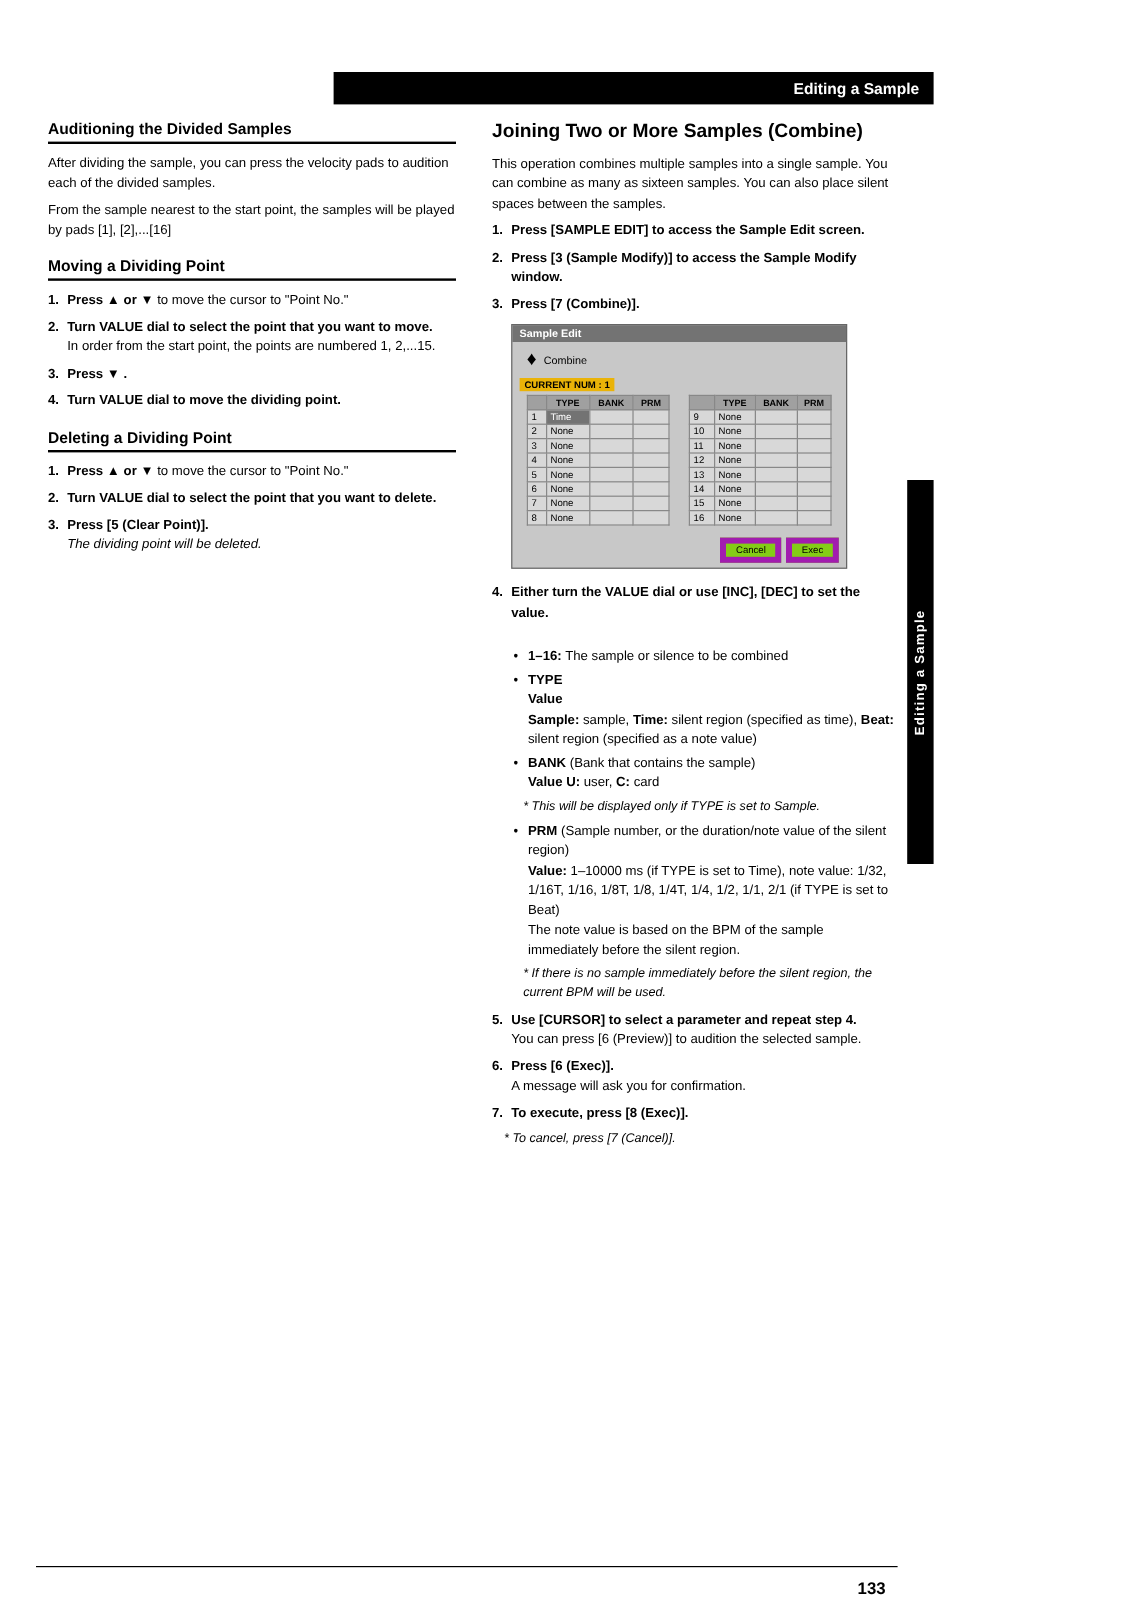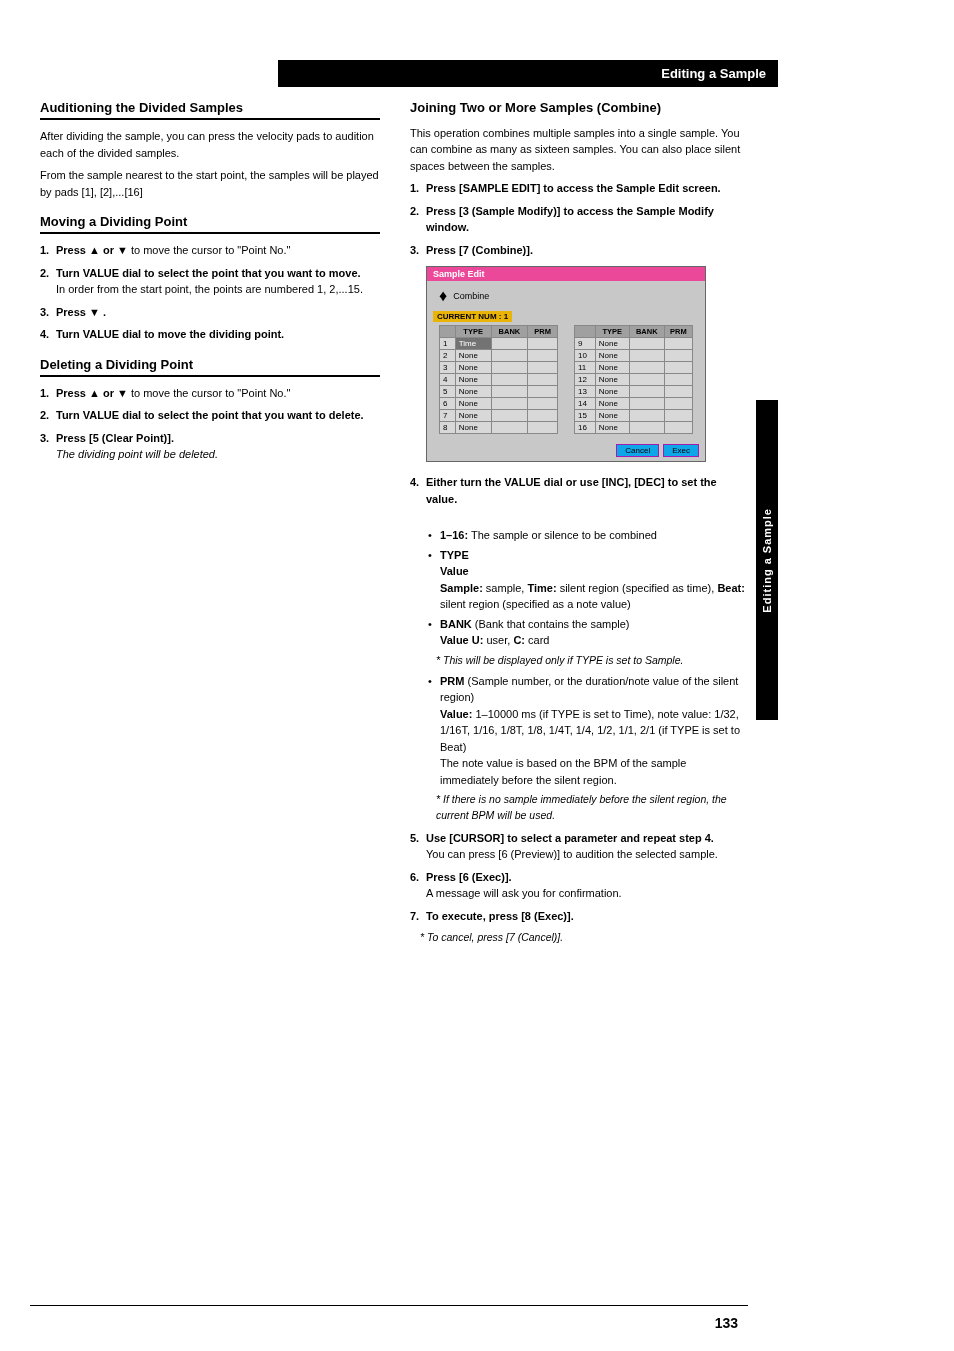--- a/index.html
+++ b/index.html
@@ -87,21 +87,21 @@
       padding-bottom: 3px;
       margin-bottom: 8px;
       margin-top: 18px;
     }
 
     .section-heading:first-child {
       margin-top: 0;
     }
 
     .main-heading {
-      font-size: 13px;
+      font-size: 16px;
       font-weight: bold;
       margin-bottom: 8px;
       line-height: 1.3;
     }
 
     
     .num-list {
       list-style: none;
       margin: 0;
       padding: 0;
@@ -161,21 +161,21 @@
 
     
     .sample-edit-box {
       border: 1px solid #666;
       background: #c8c8c8;
       width: 280px;
       margin: 8px 0 12px 0;
       font-size: 9px;
     }
     .se-titlebar {
-      background: #ec4899;
+      background: #737373;
       color: #fff;
       padding: 2px 6px;
       font-size: 9px;
       font-weight: bold;
     }
     .se-icon {
       font-size: 14px;
       padding: 3px 6px;
       display: inline-block;
     }
@@ -202,22 +202,22 @@
       background: #737373;
       color: #fff;
     }
     .se-btn-row {
       display: flex;
       justify-content: flex-end;
       gap: 4px;
       padding: 4px 6px;
     }
     .se-btn {
-      background: #0ea5e9;
-      border: 1px solid #a21caf;
+      background: #84cc16;
+      border: 5px solid #a21caf;
       padding: 1px 8px;
       font-size: 8px;
       cursor: pointer;
     }
 
     
     .page-number {
       position: absolute;
       bottom: 20px;
       right: 40px;

